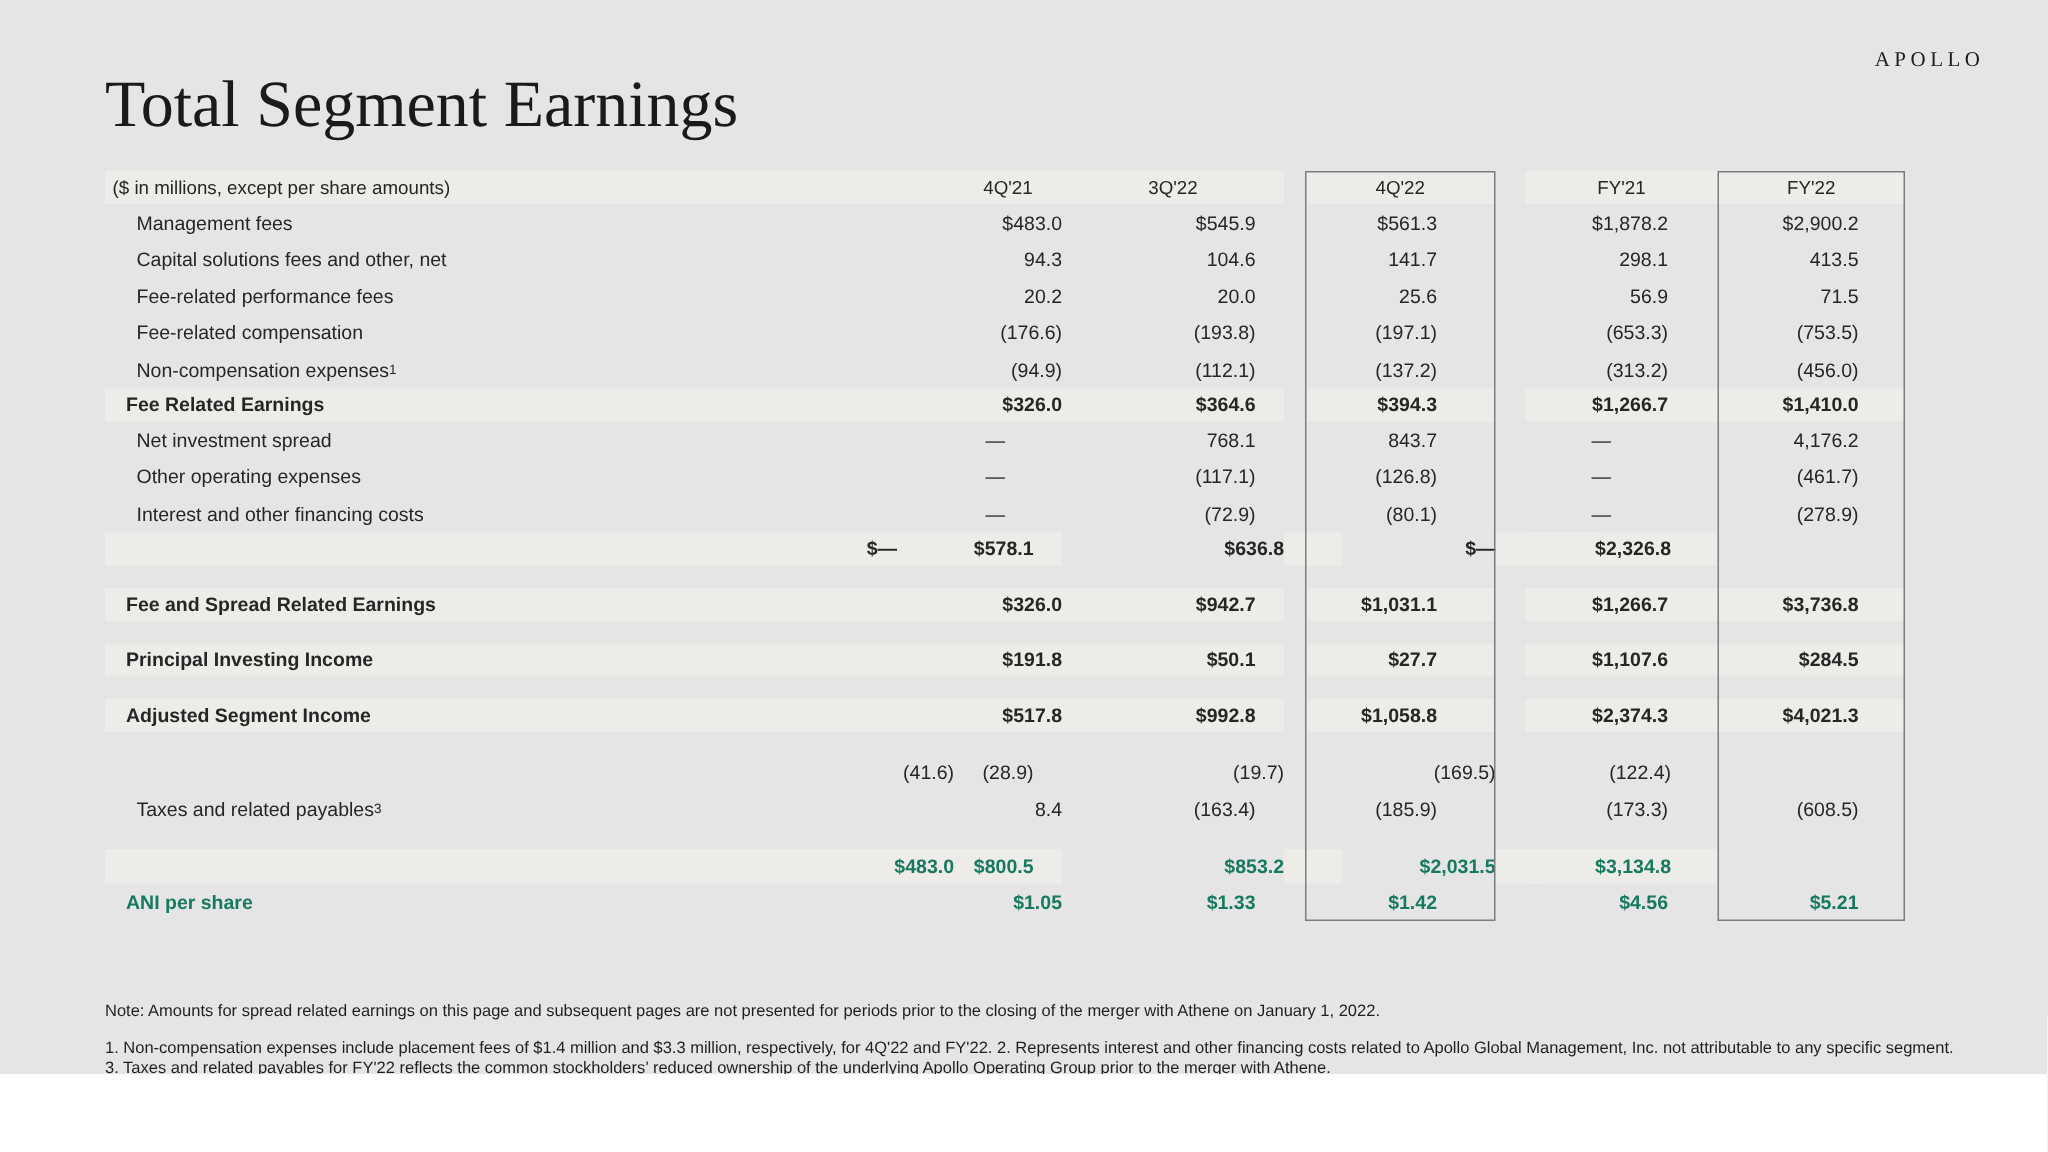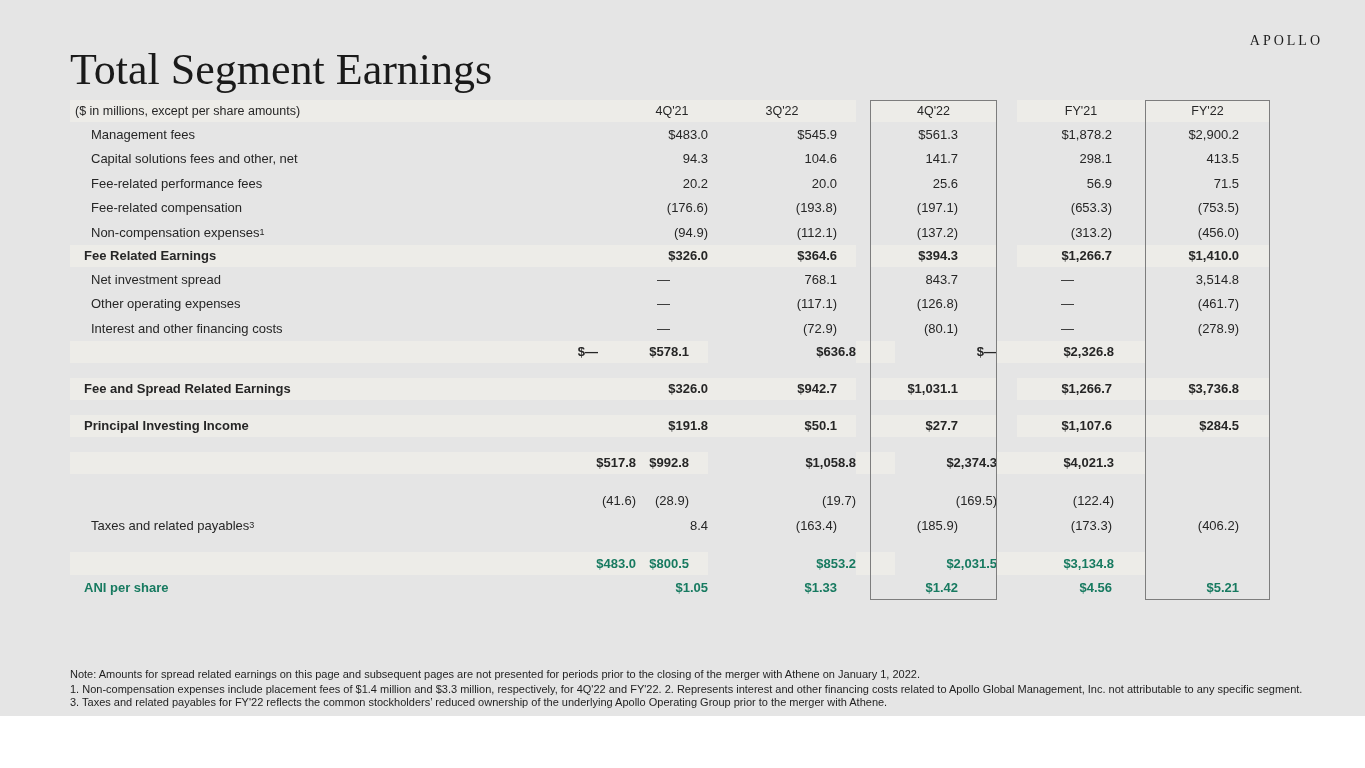--- a/index.html
+++ b/index.html
@@ -3,21 +3,21 @@
 <meta charset="utf-8">
 <style>
   *{box-sizing:border-box;margin:0;padding:0}
   html,body{background:#ffffff}
   .slide{position:relative;width:1365px;height:716px;background:#e5e5e5;overflow:hidden;
          font-family:"Liberation Sans",sans-serif;color:#262626}
   .logo{position:absolute;top:33px;right:42px;font-family:"Liberation Serif",serif;
         font-size:14px;letter-spacing:3px;color:#1c1c1c}
   .title{position:absolute;left:70px;top:50px;font-family:"Liberation Serif",serif;
          font-size:44px;font-weight:400;color:#1a1a1a;line-height:40px}
-  .table{position:absolute;left:70px;top:100px;width:1200px;font-size:13px}
+  .table{position:absolute;left:70px;top:114px;width:1200px;font-size:13px}
   .trow{display:grid;grid-template-columns:566px 72px 148px 14px 127px 20px 128px 125px;align-items:stretch}
   .row-header{height:22px;font-size:12.5px}
   .row-regular{height:24.5px}
   .row-total{height:22.5px;font-weight:700}
   .row-spacer{height:14.5px}
   .row-green-regular{height:25px;font-weight:700}
   .row-green{color:#177a60}
   .cell{height:100%;display:flex;align-items:center}
   .band{background:#edece8}
   .c-label{padding-left:21px}
@@ -26,21 +26,21 @@
   .row-header .c-label{padding-left:5px}
   .c-v{justify-content:flex-end;padding-right:calc(var(--pr,0px) + var(--dash,0px));white-space:nowrap}
   .p0{--pr:0px}.p1{--pr:19px}.p2{--pr:39px}.p3{--pr:33px}.p4{--pr:31px}
   .dash{--dash:38px}
   .hdr{justify-content:center;--pr:0px;--dash:0px}
   sup{font-size:9px;line-height:0;vertical-align:4px;font-weight:inherit}
   .box{position:absolute;top:0;height:100%;border:1px solid #7d7d7d;pointer-events:none;background:transparent}
   .box-4q22{left:800px;width:127px}
   .box-fy22{left:1075px;width:125px}
   .notes{position:absolute;left:70px;top:668px;width:1235px;font-size:11px;line-height:13px;color:#1f1f1f}
-  .note-primary{margin-bottom:2px}
+  .note-primary{margin-bottom:12px}
   .pagenum{position:absolute;right:43px;top:729px;font-size:10.5px;color:#333333}
 </style>
 </head>
 <body>
 
 <div class="slide">
   <div class="logo">APOLLO</div>
   <h1 class="title">Total Segment Earnings</h1>
 
   <div class="table" id="seg-table">
@@ -117,21 +117,21 @@
         <div class="cell c-v p4 band">$1,410.0</div>
       </div>
       <div class="trow row-regular">
         <div class="cell c-label">Net investment spread</div>
         <div class="cell c-v p0 dash">—</div>
         <div class="cell c-v p1">768.1</div>
         <div class="cell c-gap"></div>
         <div class="cell c-v p2">843.7</div>
         <div class="cell c-gap"></div>
         <div class="cell c-v p3 dash">—</div>
-        <div class="cell c-v p4">3,514.8</div>
+        <div class="cell c-v p4">4,176.2</div>
       </div>
       <div class="trow row-regular">
         <div class="cell c-label">Other operating expenses</div>
         <div class="cell c-v p0 dash">—</div>
         <div class="cell c-v p1">(117.1)</div>
         <div class="cell c-gap"></div>
         <div class="cell c-v p2">(126.8)</div>
         <div class="cell c-gap"></div>
         <div class="cell c-v p3 dash">—</div>
         <div class="cell c-v p4">(461.7)</div>
@@ -172,20 +172,21 @@
         <div class="cell c-v p0 band">$191.8</div>
         <div class="cell c-v p1 band">$50.1</div>
         <div class="cell c-gap"></div>
         <div class="cell c-v p2 band">$27.7</div>
         <div class="cell c-gap"></div>
         <div class="cell c-v p3 band">$1,107.6</div>
         <div class="cell c-v p4 band">$284.5</div>
       </div>
       <div class="trow row-spacer"></div>
       <div class="trow row-total">
+        <div class="cell c-label band">Adjusted Segment Income</div>
         <div class="cell c-v p0 band">$517.8</div>
         <div class="cell c-v p1 band">$992.8</div>
         <div class="cell c-gap"></div>
         <div class="cell c-v p2 band">$1,058.8</div>
         <div class="cell c-gap"></div>
         <div class="cell c-v p3 band">$2,374.3</div>
         <div class="cell c-v p4 band">$4,021.3</div>
       </div>
       <div class="trow row-spacer"></div>
       <div class="trow row-regular">
@@ -198,21 +199,21 @@
         <div class="cell c-v p4">(122.4)</div>
       </div>
       <div class="trow row-regular">
         <div class="cell c-label">Taxes and related payables<sup>3</sup></div>
         <div class="cell c-v p0">8.4</div>
         <div class="cell c-v p1">(163.4)</div>
         <div class="cell c-gap"></div>
         <div class="cell c-v p2">(185.9)</div>
         <div class="cell c-gap"></div>
         <div class="cell c-v p3">(173.3)</div>
-        <div class="cell c-v p4">(406.2)</div>
+        <div class="cell c-v p4">(608.5)</div>
       </div>
       <div class="trow row-spacer"></div>
       <div class="trow row-total row-green">
         <div class="cell c-v p0 band">$483.0</div>
         <div class="cell c-v p1 band">$800.5</div>
         <div class="cell c-gap"></div>
         <div class="cell c-v p2 band">$853.2</div>
         <div class="cell c-gap"></div>
         <div class="cell c-v p3 band">$2,031.5</div>
         <div class="cell c-v p4 band">$3,134.8</div>

